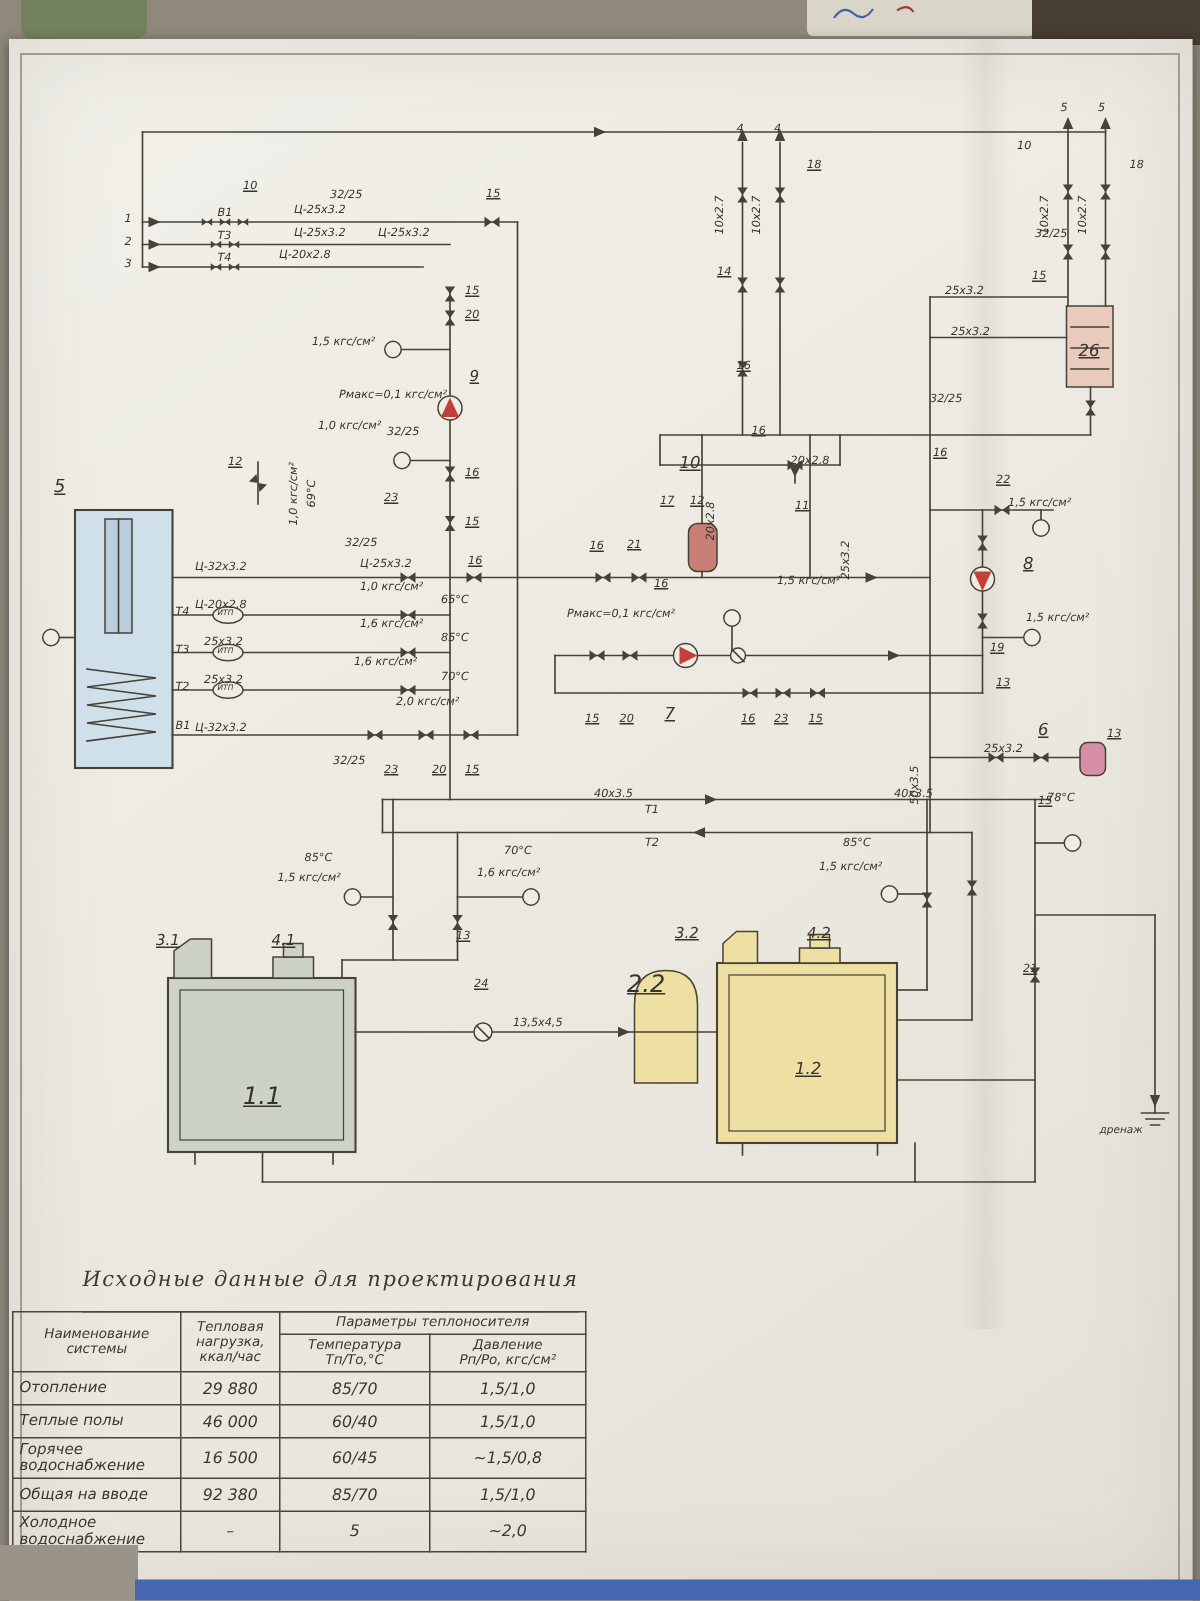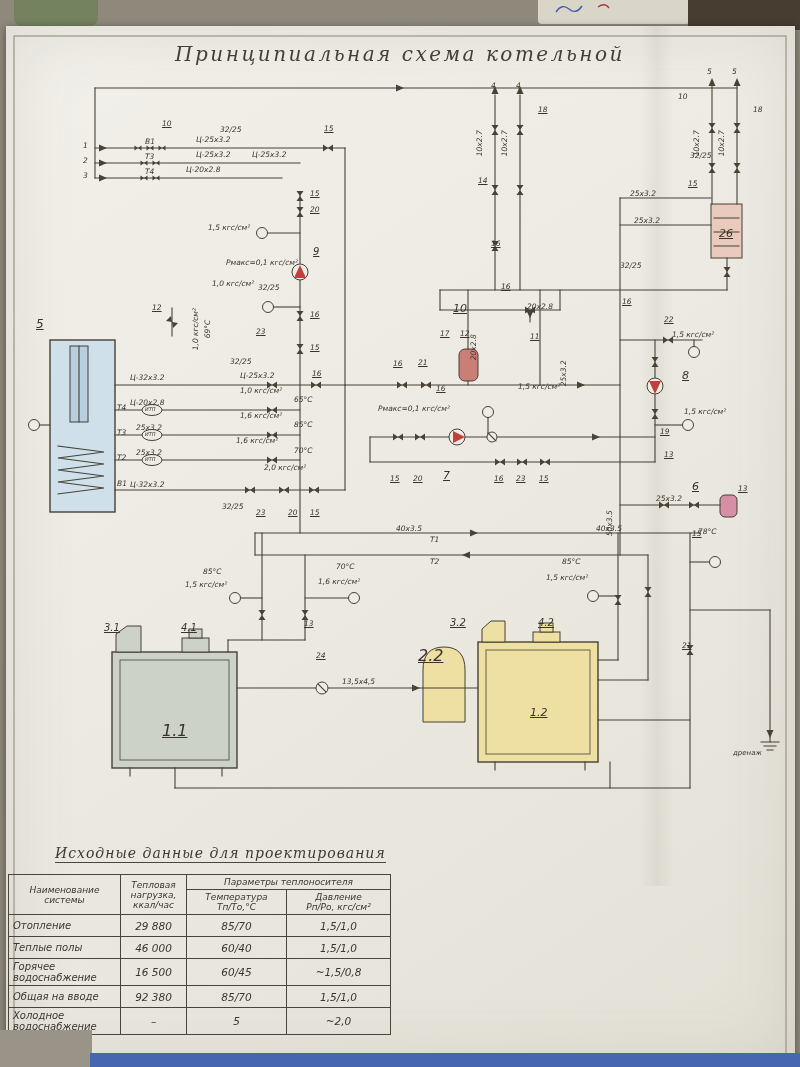--- a/index.html
+++ b/index.html
@@ -24,21 +24,21 @@
   .frame{stroke:#9a9486;stroke-width:1.2;fill:none}
   .scrib-blue{stroke:#3f5fae;stroke-width:1.4;fill:none}
   .scrib-red{stroke:#a03c35;stroke-width:1.4;fill:none}
   .title{position:absolute;left:150px;top:42px;width:500px;z-index:4;text-align:center;
     font:italic 20px "DejaVu Serif",serif;color:#433f38;letter-spacing:2.5px;white-space:nowrap}
   #labels{position:absolute;inset:0;z-index:5;pointer-events:none}
   .dlbl{position:absolute;font:italic 7.5px "DejaVu Sans",sans-serif;color:#38332c;white-space:nowrap;line-height:1.1}
   .dlbl.u{text-decoration:underline}
   .dlbl.v{transform:rotate(-90deg);transform-origin:0 100%}
   .tcaption{position:absolute;left:55px;top:845px;z-index:4;font:italic 14px "DejaVu Serif",serif;
-    color:#3d3931;letter-spacing:1px;border-bottom:1px solid #4a453d;padding-bottom:1px}
+    color:#3d3931;letter-spacing:1px;border-bottom:1px solid #4a453d;padding-bottom:13px}
   .dtable{position:absolute;left:8px;top:874px;z-index:4;border-collapse:collapse;
     font:italic 10.5px "DejaVu Sans",sans-serif;color:#3b362f;background:transparent}
   .dtable th,.dtable td{border:1px solid #4a443b;padding:2px 4px;text-align:center;
     vertical-align:middle;white-space:pre-line}
   .dtable th{font-size:9px;font-weight:normal;font-style:italic}
   .dtable td{height:22px}
   .dtable td.tl{text-align:left;font-size:10px}
 </style>
 </head>
 <body>
@@ -249,21 +249,20 @@
       <circle class="gauge" cx="694" cy="352" r="5.5"></circle>
         <circle class="gauge" cx="715" cy="562" r="5.5"></circle>
       <circle class="gauge" cx="34" cy="425" r="5.5"></circle>
         <circle class="gauge" cx="488" cy="412" r="5.5"></circle>
       <ellipse class="gauge" cx="152" cy="410" rx="10" ry="5.5"></ellipse>
       <ellipse class="gauge" cx="152" cy="435" rx="10" ry="5.5"></ellipse>
       <ellipse class="gauge" cx="152" cy="460" rx="10" ry="5.5"></ellipse>
     </g>
   </svg>
 
-  <div class="title">Принципиальная схема котельной</div>
   <div id="labels">
       <span class="dlbl" style="left: 83px; top: 142px;">1</span>
       <span class="dlbl" style="left: 83px; top: 157px;">2</span>
       <span class="dlbl" style="left: 83px; top: 172px;">3</span>
       <span class="dlbl u" style="left: 162px; top: 120px;">10</span>
       <span class="dlbl" style="left: 220px; top: 126px;">32/25</span>
       <span class="dlbl u" style="left: 324px; top: 125px;">15</span>
       <span class="dlbl" style="left: 145px; top: 138px;">В1</span>
       <span class="dlbl" style="left: 196px; top: 136px;">Ц-25х3.2</span>
       <span class="dlbl" style="left: 252px; top: 151px;">Ц-25х3.2</span>

